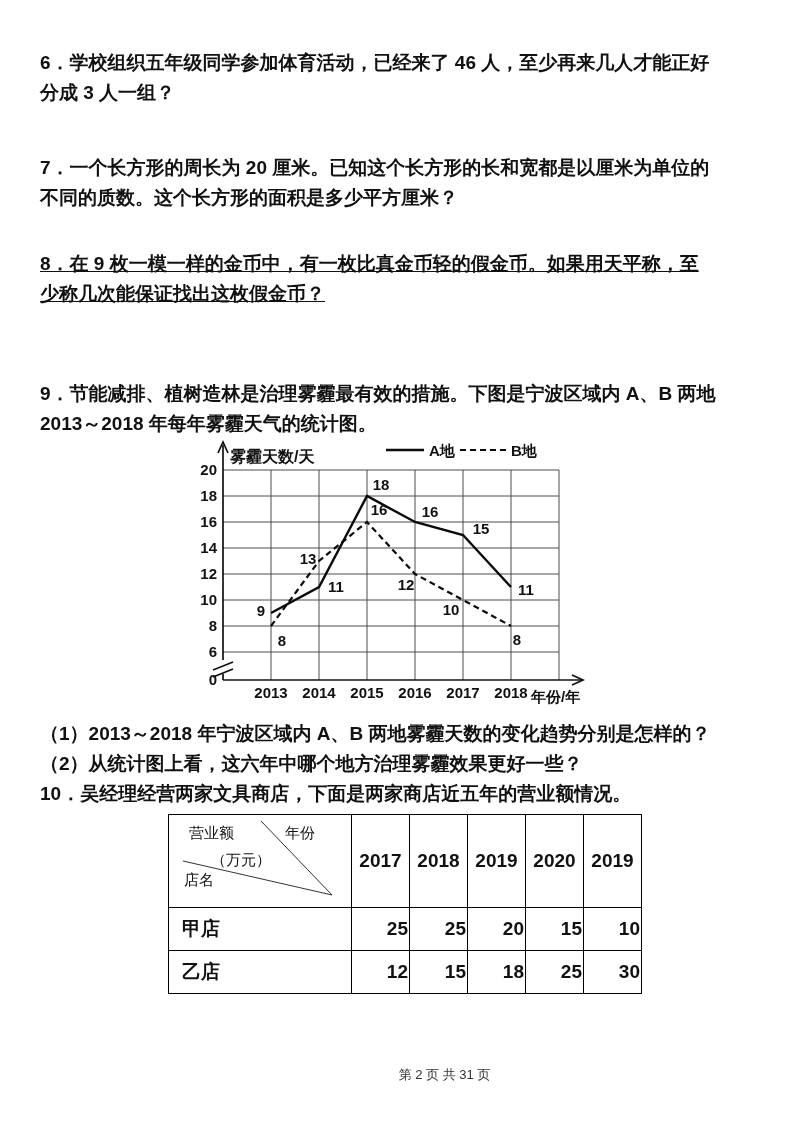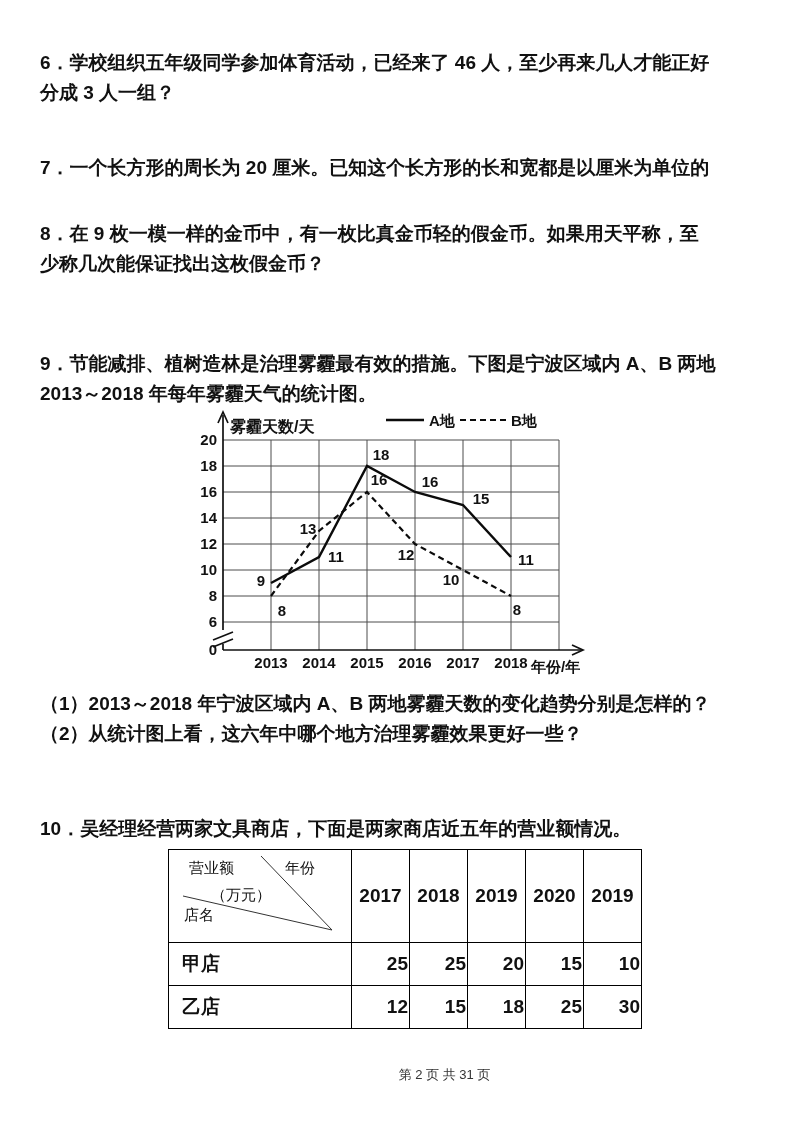--- a/index.html
+++ b/index.html
@@ -9,24 +9,24 @@
     background:#fff;
     box-sizing:border-box;
     padding-top:48px;
     font-family:"Liberation Sans",sans-serif;
     color:#111;
     overflow:hidden;
   }
   .q{margin:0 38px 0 40px;font-size:19px;line-height:30px;font-weight:600;}
   .q .line{white-space:nowrap;}
   #q7{margin-top:45px;}
-  #q8{margin-top:36px;}
+  #q8{margin-top:36px;text-decoration:underline;}
   #q9{margin-top:70px;}
   #q9subs{margin-top:12px;}
-  #q10{margin-top:65px;}
+  #q10{}
   .chart-wrap{margin:0 0 0 190px;width:410px;height:268px;}
   svg text{font-family:"Liberation Sans",sans-serif;fill:#111;font-weight:600;}
   .grid{stroke:#4d4d4d;stroke-width:1;}
   .axis{stroke:#111;stroke-width:1.7;fill:none;}
   .sA{stroke:#0b0b0b;stroke-width:2.4;fill:none;}
   .sB{stroke:#0b0b0b;stroke-width:2.2;fill:none;stroke-dasharray:6 4;}
   .t15{font-size:15px;}
   .t16{font-size:16px;}
   .table-wrap{margin:5px 0 0 168px;}
   table.sales{border-collapse:collapse;table-layout:fixed;font-weight:600;}
@@ -54,20 +54,21 @@
 
 <div class="page">
 
   <div class="q" id="q6">
     <div class="line">6．学校组织五年级同学参加体育活动，已经来了 46 人，至少再来几人才能正好</div>
     <div class="line">分成 3 人一组？</div>
   </div>
 
   <div class="q" id="q7">
     <div class="line">7．一个长方形的周长为 20 厘米。已知这个长方形的长和宽都是以厘米为单位的</div>
+    <div class="line">不同的质数。这个长方形的面积是多少平方厘米？</div>
   </div>
 
   <div class="q" id="q8">
     <div class="line">8．在 9 枚一模一样的金币中，有一枚比真金币轻的假金币。如果用天平称，至</div>
     <div class="line">少称几次能保证找出这枚假金币？</div>
   </div>
 
   <div class="q" id="q9">
     <div class="line">9．节能减排、植树造林是治理雾霾最有效的措施。下图是宁波区域内 A、B 两地</div>
     <div class="line">2013～2018 年每年雾霾天气的统计图。</div>

